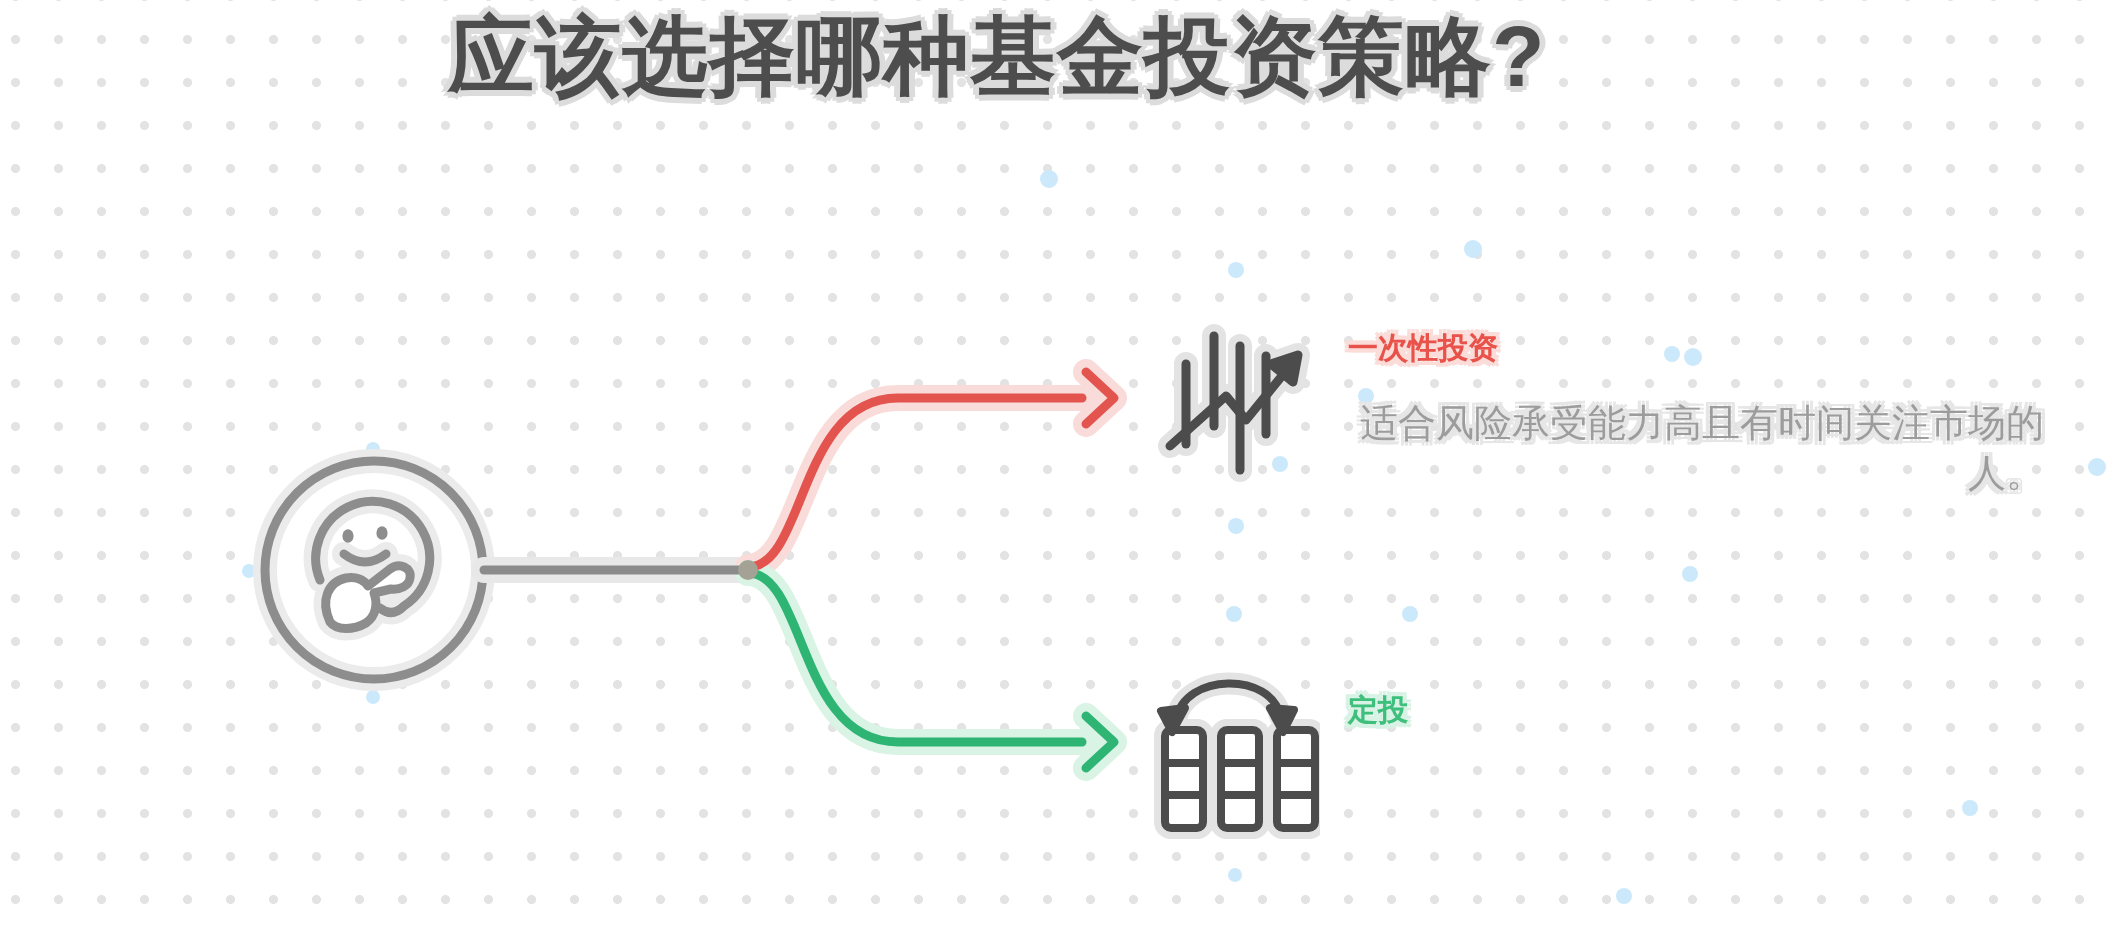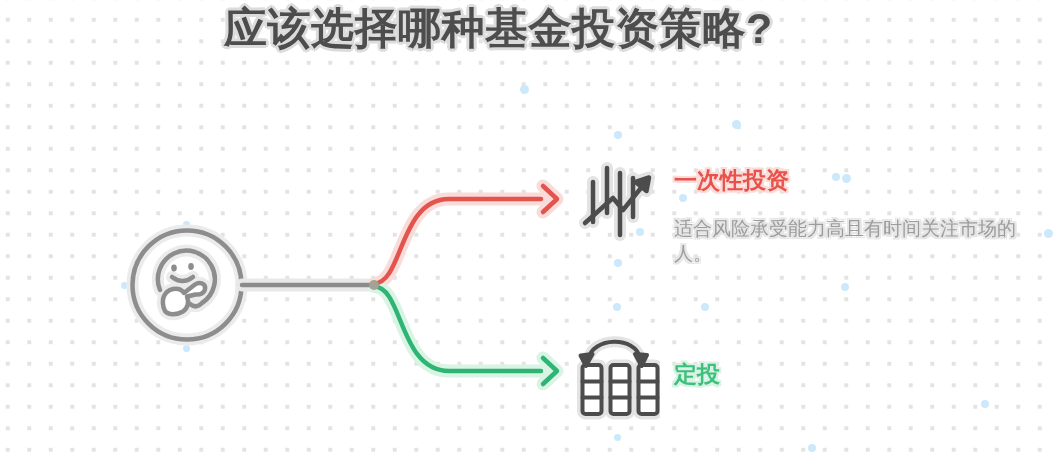--- a/index.html
+++ b/index.html
@@ -21,39 +21,39 @@
   }
   .page-title{
     position:absolute;left:224px;top:0px;margin:0;
     font-size:43px;font-weight:bold;color:#4d4d4d;letter-spacing:0.5px;
     white-space:nowrap;
     text-shadow:3px 0 0 #dcdcdc,-3px 0 0 #dcdcdc,0 3px 0 #dcdcdc,0 -3px 0 #dcdcdc,
                 2px 2px 0 #dcdcdc,-2px 2px 0 #dcdcdc,2px -2px 0 #dcdcdc,-2px -2px 0 #dcdcdc;
   }
   .icon-svg{position:absolute;}
   .branch-label{
-    position:absolute;font-size:23px;font-weight:bold;white-space:nowrap;
+    position:absolute;font-size:15px;font-weight:bold;white-space:nowrap;
   }
   .branch-label.red{
     left:674px;top:165px;color:#e8524a;
     text-shadow:2px 0 0 #fadcd9,-2px 0 0 #fadcd9,0 2px 0 #fadcd9,0 -2px 0 #fadcd9,
                 2px 2px 0 #fadcd9,-2px 2px 0 #fadcd9,2px -2px 0 #fadcd9,-2px -2px 0 #fadcd9;
   }
   .branch-label.green{
-    left:674px;top:359px;color:#3fbf7c;
+    left:674px;top:346px;color:#3fbf7c;
     text-shadow:2px 0 0 #d8f3e5,-2px 0 0 #d8f3e5,0 2px 0 #d8f3e5,0 -2px 0 #d8f3e5,
                 2px 2px 0 #d8f3e5,-2px 2px 0 #d8f3e5,2px -2px 0 #d8f3e5,-2px -2px 0 #d8f3e5;
   }
   .branch-desc{
     position:absolute;left:674px;width:348px;
     font-size:19px;line-height:25px;color:#9c9c9c;
     text-shadow:2px 0 0 #e6e6e6,-2px 0 0 #e6e6e6,0 2px 0 #e6e6e6,0 -2px 0 #e6e6e6,
                 2px 2px 0 #e6e6e6,-2px 2px 0 #e6e6e6,2px -2px 0 #e6e6e6,-2px -2px 0 #e6e6e6;
   }
-  .branch-desc.top{top:216px;}
+  .branch-desc.top{top:200px;text-align:right;}
   .branch-desc.bottom{top:388px;}
 </style>
 </head>
 <body>
 
 <div class="canvas">
 
   <h1 class="page-title">应该选择哪种基金投资策略?</h1>
 
   <div id="decor-dots">

